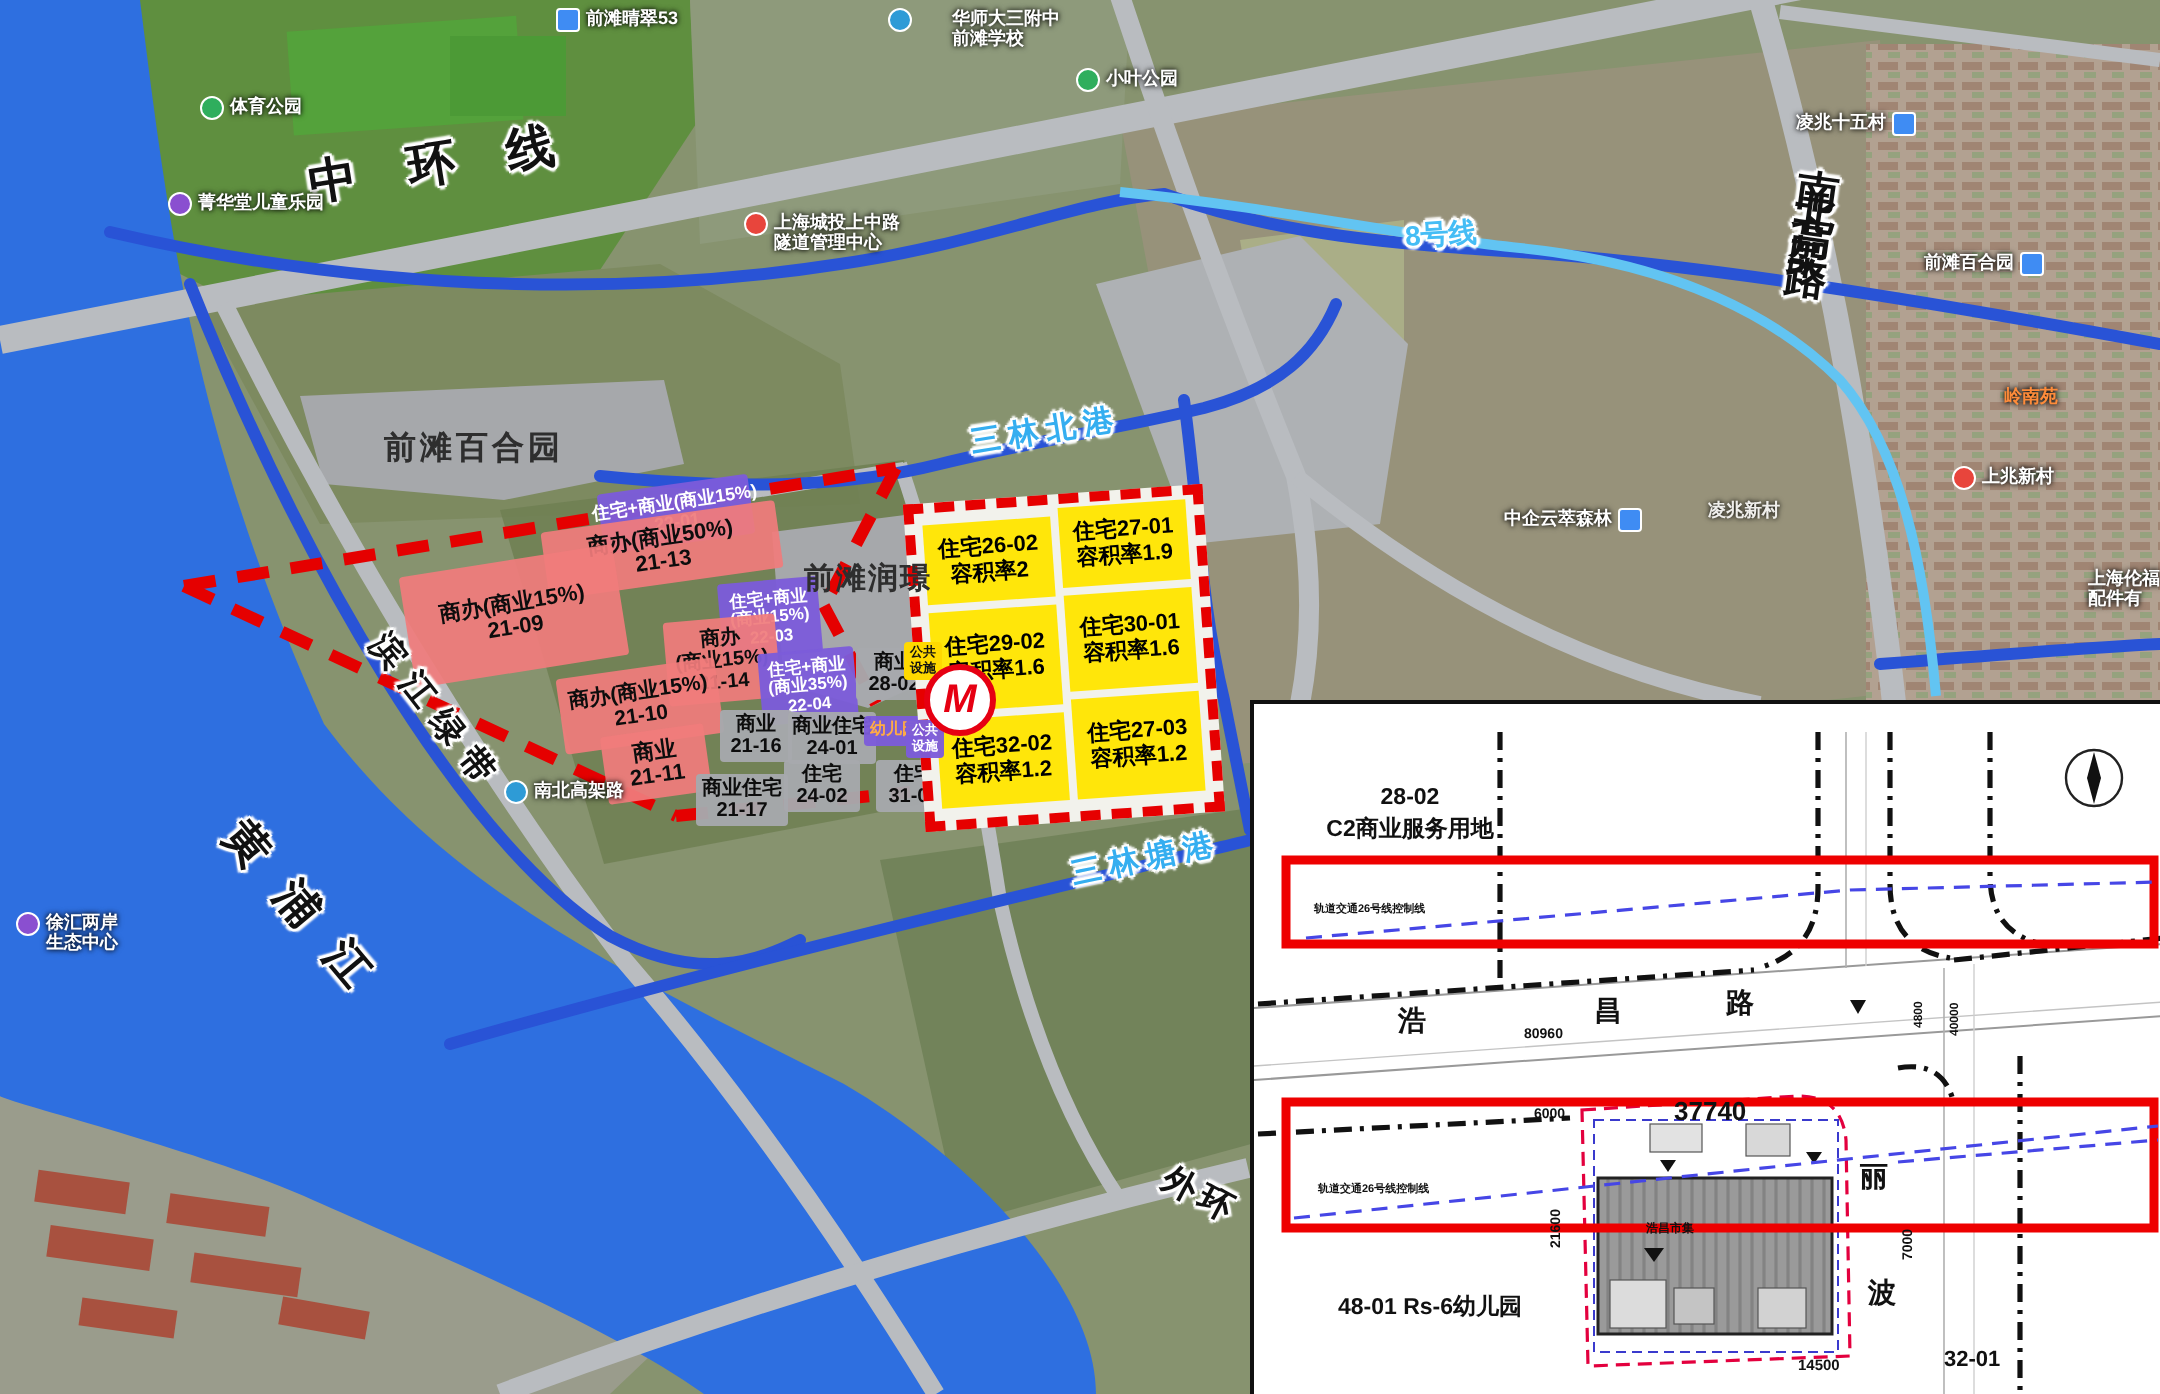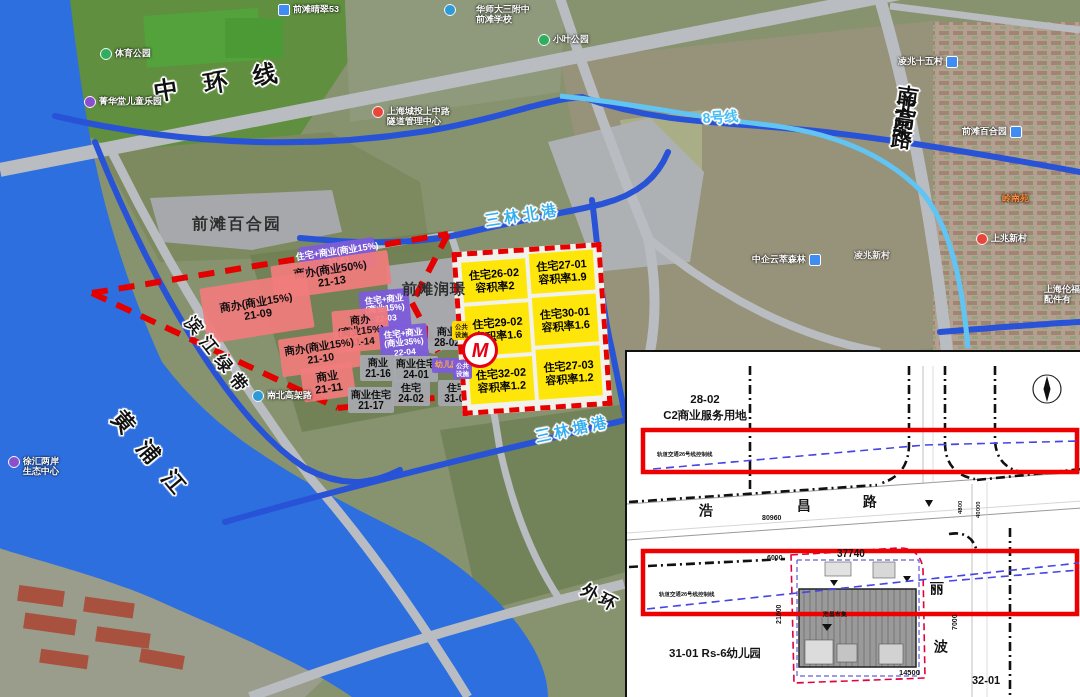--- a/index.html
+++ b/index.html
@@ -355,23 +355,23 @@
     </div>
     <div class="ilabel" style="left:30px;top:99px;font-size:5.5px;">轨道交通26号线控制线</div>
     <div class="ilabel" style="left:32px;top:239px;font-size:5.5px;">轨道交通26号线控制线</div>
     <div class="ilabel" style="left:72px;top:150px;font-size:14px;">浩</div>
     <div class="ilabel" style="left:170px;top:145px;font-size:14px;">昌</div>
     <div class="ilabel" style="left:236px;top:141px;font-size:14px;">路</div>
     <div class="ilabel" style="left:303px;top:228px;font-size:14px;">丽</div>
     <div class="ilabel" style="left:307px;top:286px;font-size:14px;">波</div>
     <div class="ilabel" style="left:135px;top:162px;font-size:7px;">80960</div>
     <div class="ilabel" style="left:140px;top:202px;font-size:7px;">6000</div>
-    <div class="ilabel" style="left:210px;top:196px;font-size:10px;">37740</div>
+    <div class="ilabel" style="left:210px;top:196px;font-size:13px;">37740</div>
     <div class="ilabel" style="left:148px;top:272px;font-size:7px;transform:rotate(-90deg);">21600</div>
-    <div class="ilabel" style="left:272px;top:316px;font-size:7.5px;text-align:center;">14500</div>
+    <div class="ilabel" style="left:272px;top:326px;font-size:7.5px;text-align:center;">14500</div>
     <div class="ilabel" style="left:324px;top:278px;font-size:7px;transform:rotate(-90deg);">7000</div>
     <div class="ilabel" style="left:330px;top:162px;font-size:6px;transform:rotate(-90deg);">4800</div>
     <div class="ilabel" style="left:348px;top:166px;font-size:6px;transform:rotate(-90deg);">40000</div>
-    <div class="ilabel" style="left:42px;top:294px;font-size:11.5px;">31-01 Rs-6幼儿园</div>
+    <div class="ilabel" style="left:42px;top:294px;font-size:11.5px;">48-01 Rs-6幼儿园</div>
     <div class="ilabel" style="left:345px;top:322px;font-size:11px;">32-01</div>
     <div class="ilabel" style="left:196px;top:258px;font-size:6px;">浩昌市集</div>
   </div>
 </div>
 
 </body></html>

